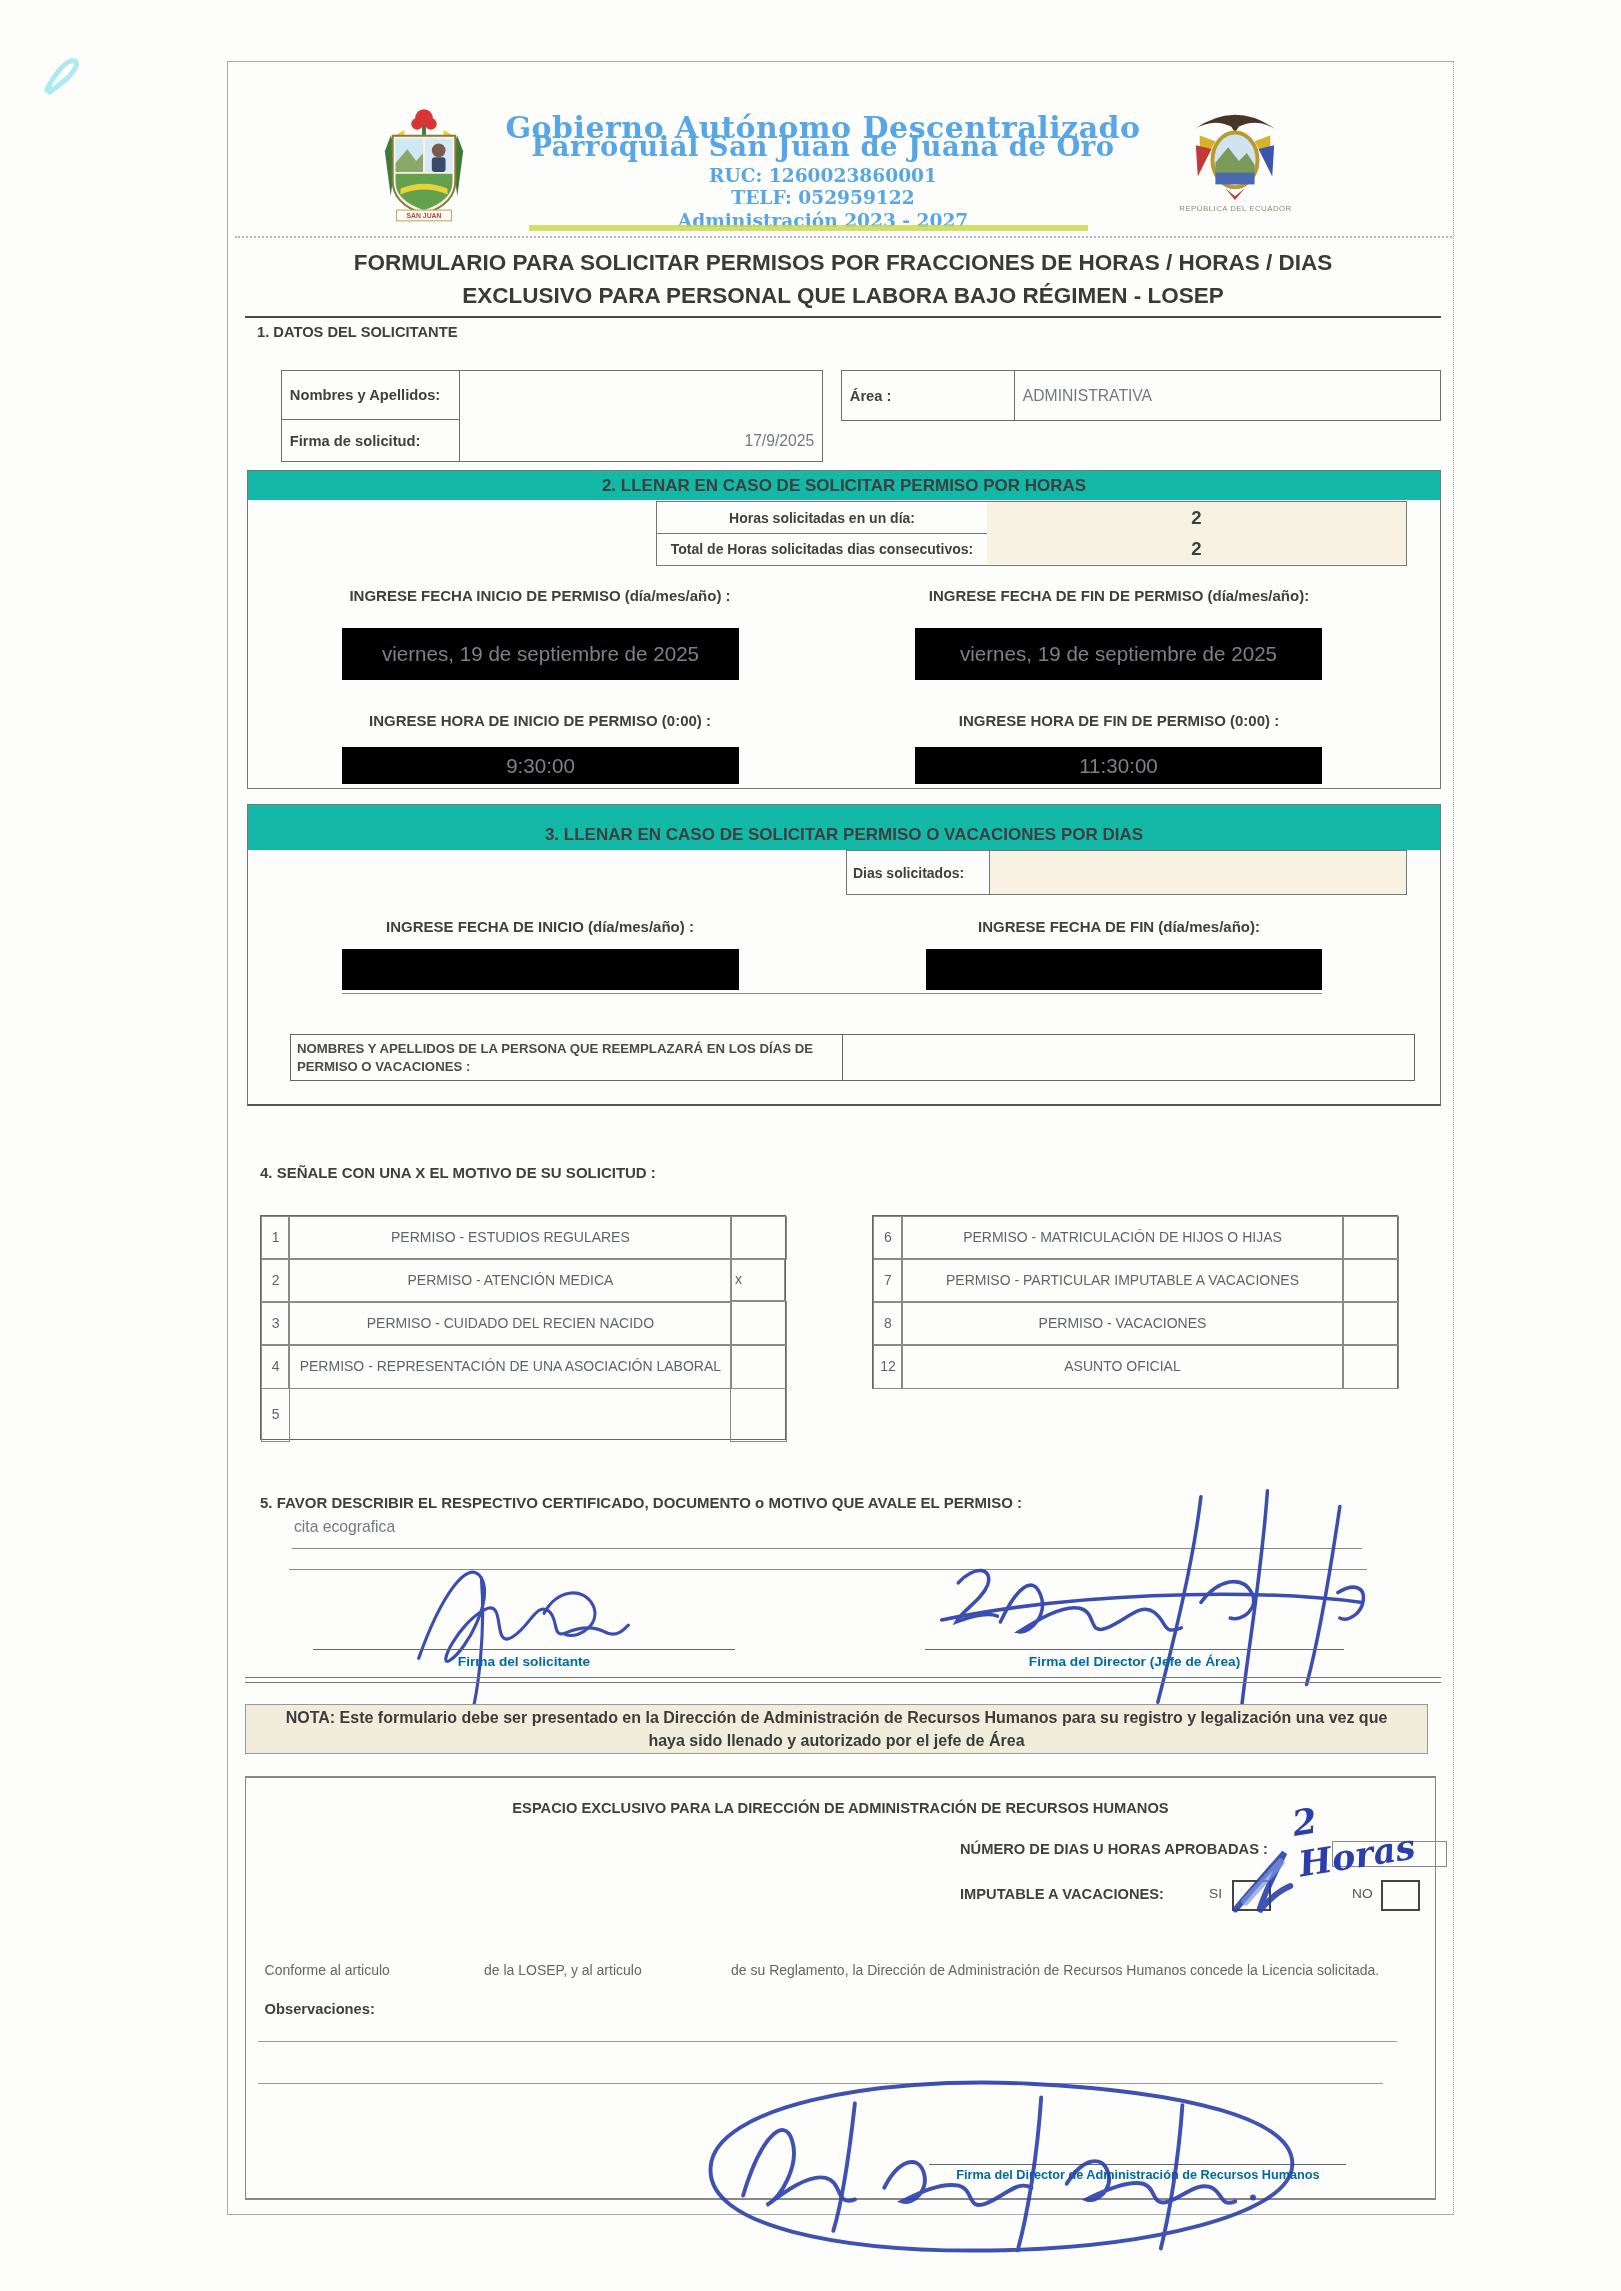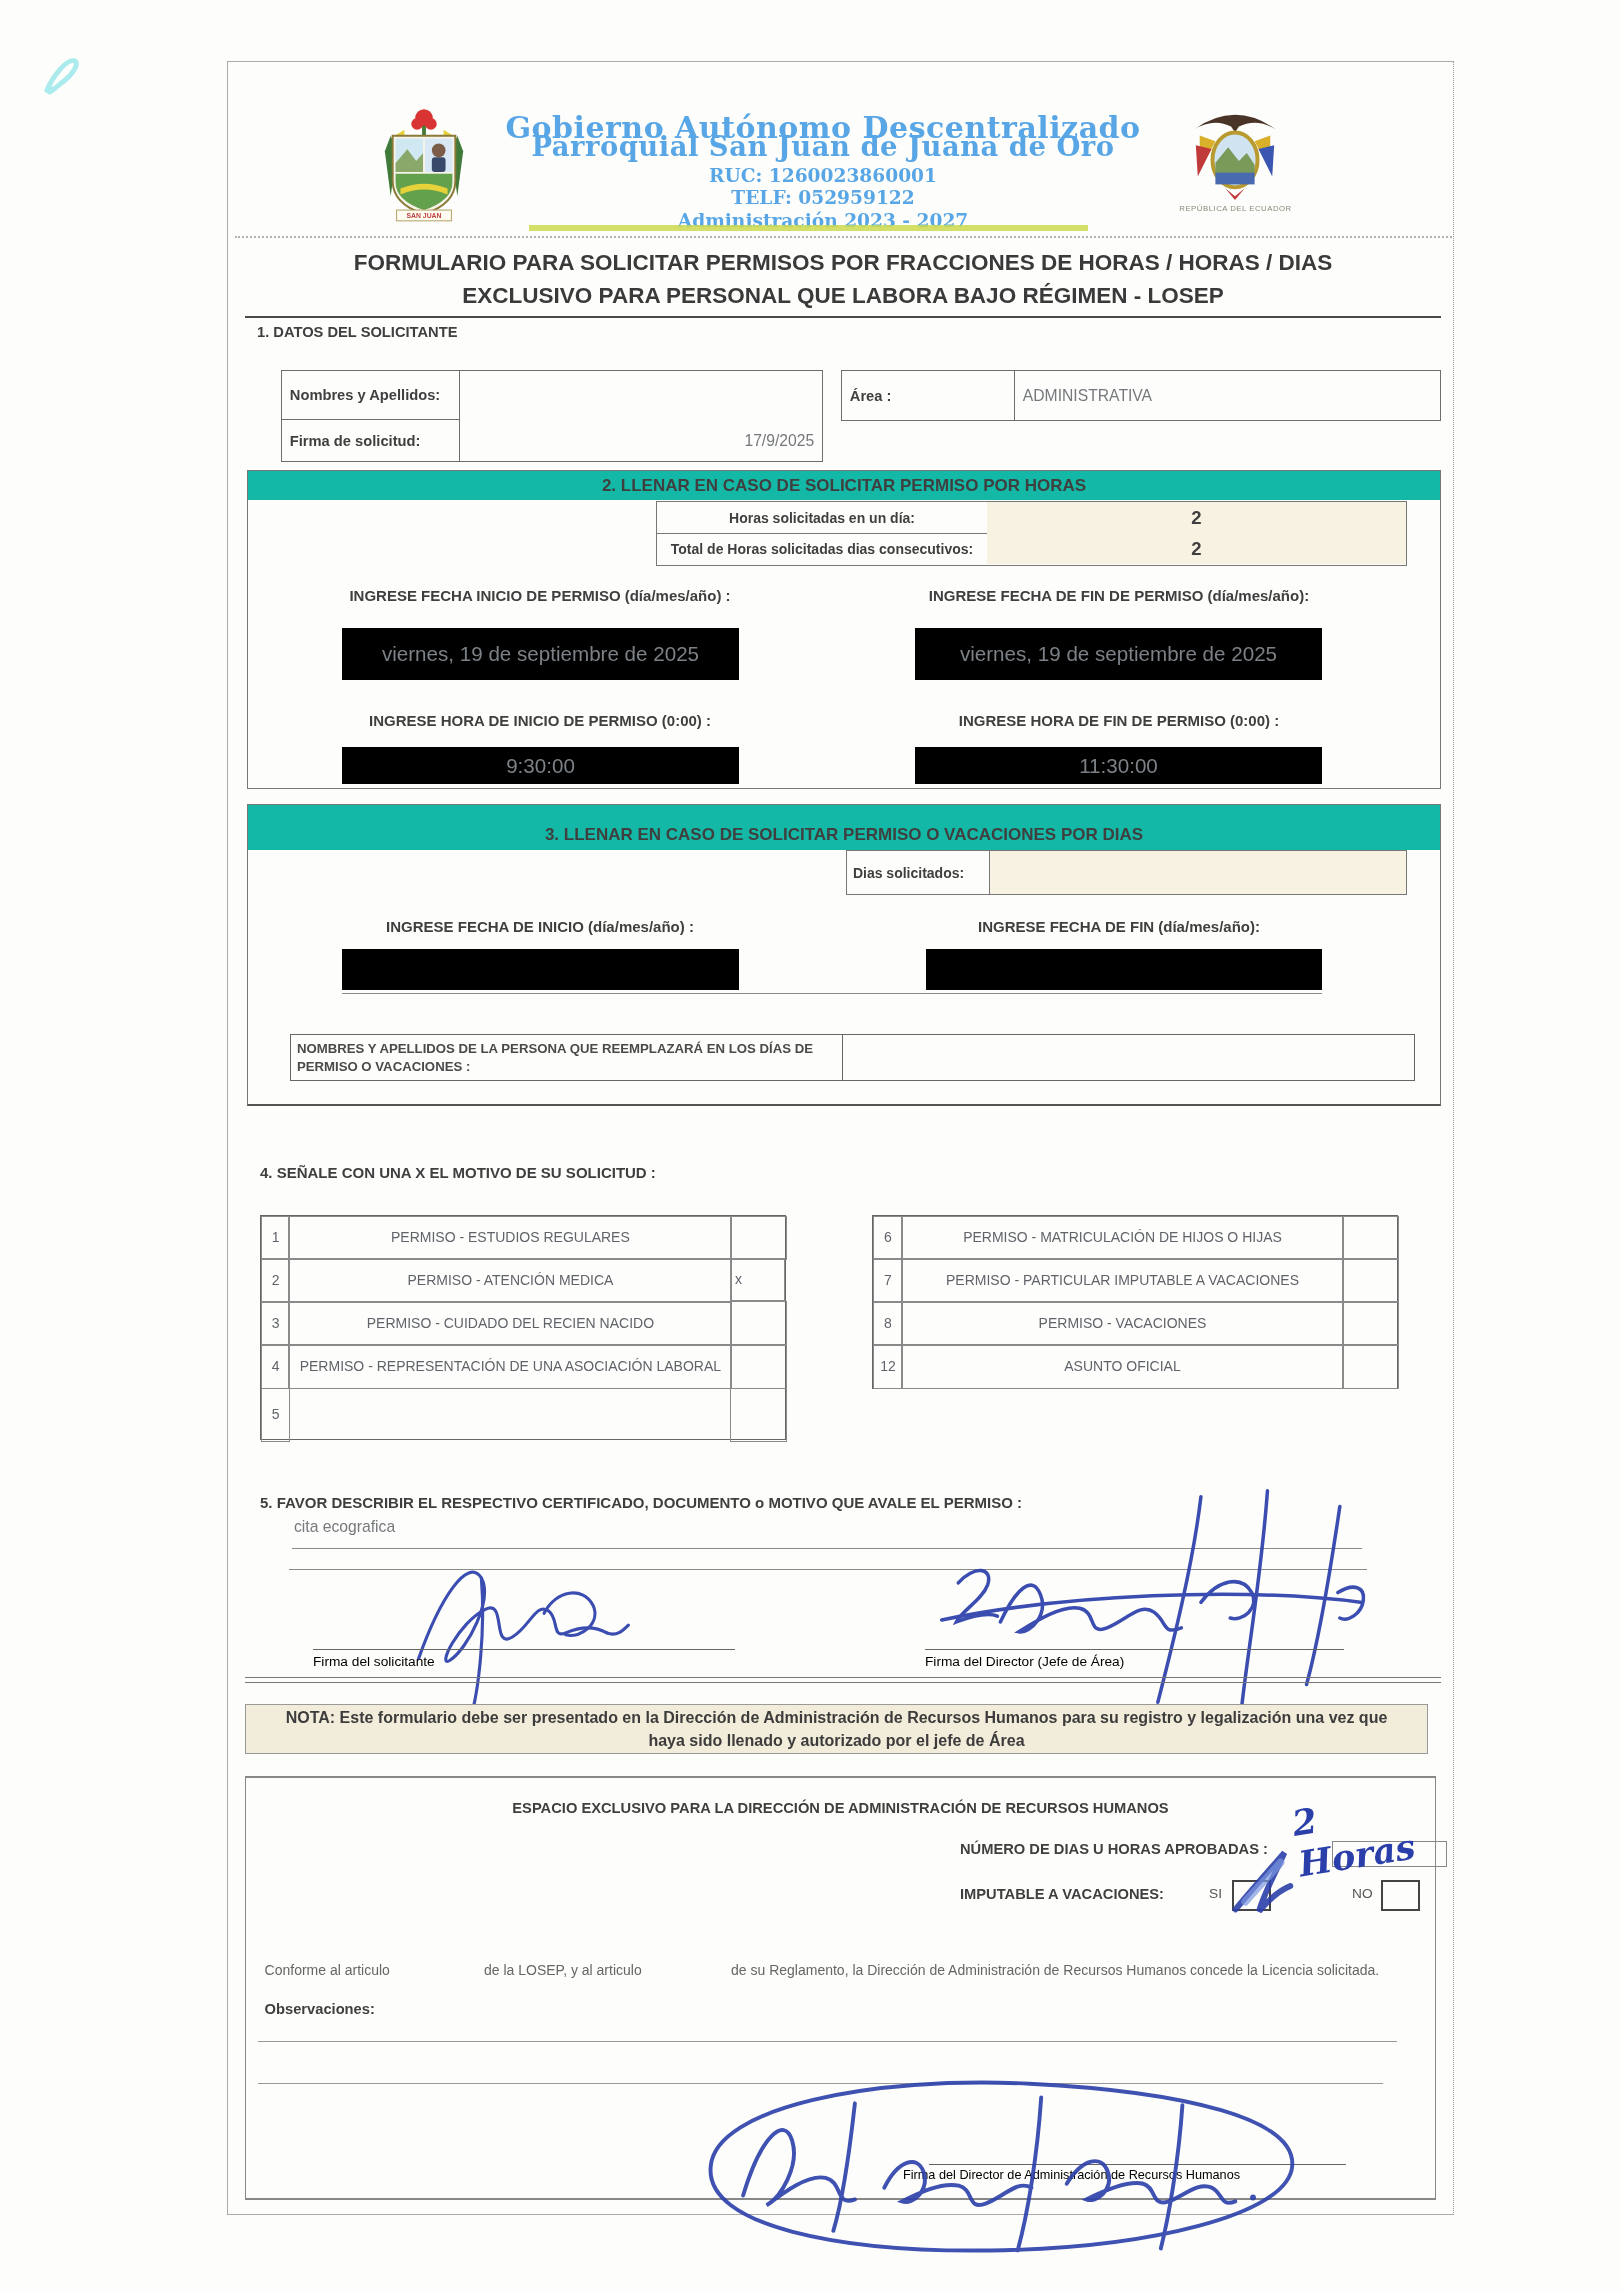--- a/index.html
+++ b/index.html
@@ -32,21 +32,21 @@
   .cream{background:#f7f2e2;}
   .bluefield{background:#000000;}
   .center-lbl{font-weight:bold;font-size:15px;color:#3f3f3f;text-align:center;}
   .field-text{font-size:20.6px;color:#7b8187;text-align:center;}
   .bold2{font-weight:bold;font-size:18.6px;color:#3f3f3f;text-align:center;}
   
   .mot-table{border:1px solid #666;}
   .mot-cell{border:1px solid #8a8a8a;color:#60646a;font-size:14px;display:flex;align-items:center;justify-content:center;text-align:center;line-height:1.25;}
   
   .hline{border-top:1px solid #8a8a8a;}
-  .sig-label{font-size:13.7px;color:#000000;text-align:left;}
+  .sig-label{font-size:13.7px;color:#0369a1;text-align:center;font-weight:bold;}
   
   .nota-box{left:245px;top:1704px;width:1181px;height:48px;background:#f2edda;border:1px solid #999;
     display:flex;align-items:center;justify-content:center;}
   .nota-text{width:1137px;text-align:center;font-weight:bold;font-size:16px;color:#3c3c3c;line-height:1.45;}
   
   .rrhh-box{left:245px;top:1776px;width:1189px;height:420px;border:1px solid #888;border-top:2.9px double #888;border-bottom:2.9px double #888;}
   .ink{color:#2b3faa;}
   .handwriting{font-family:"DejaVu Serif",serif;font-style:italic;font-weight:bold;}
   .small-gray{font-size:14px;color:#666;}
   svg{display:block;}

